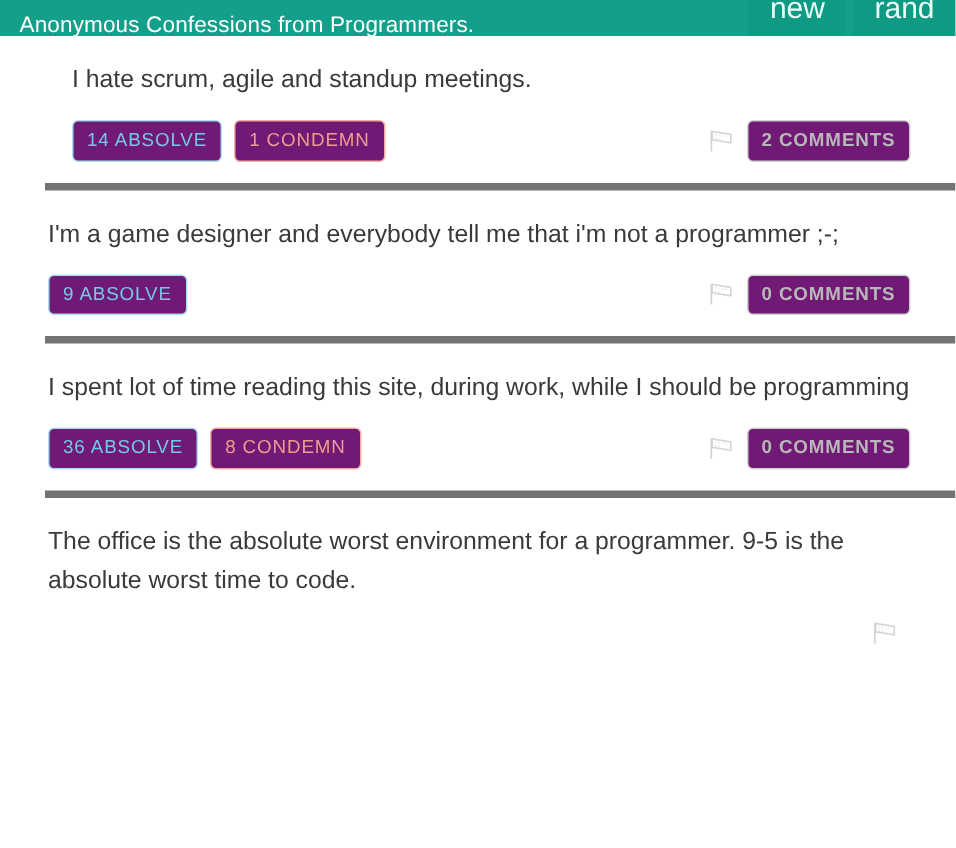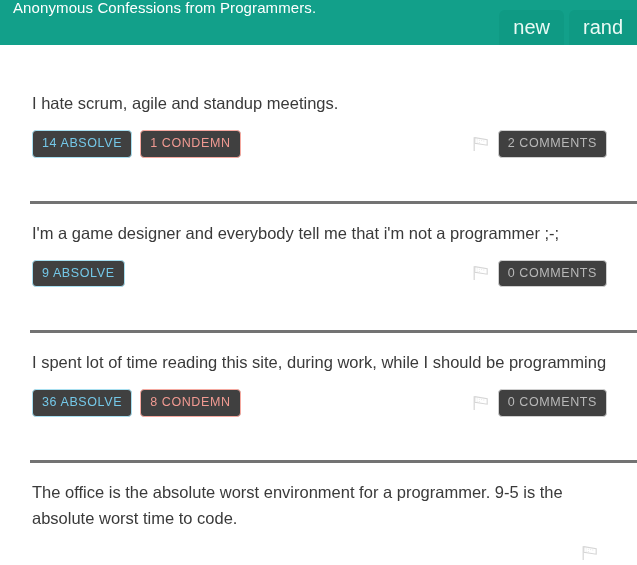--- a/index.html
+++ b/index.html
@@ -12,24 +12,24 @@
     height: 565px;
     overflow: hidden;
     background: #ffffff;
     font-family: "Liberation Sans", sans-serif;
     -webkit-font-smoothing: antialiased;
   }
 
   
   .header {
     position: relative;
-    height: 45px;
+    height: 24px;
     background: #12a08a;
     display: flex;
-    align-items: flex-start;
+    align-items: flex-end;
     padding-left: 13px;
     box-sizing: border-box;
     overflow: hidden;
   }
   .site-title {
     color: #ffffff;
     font-size: 15px;
     letter-spacing: .1px;
     white-space: nowrap;
     line-height: 1;
@@ -61,26 +61,25 @@
   .tab.last {
     margin-right: -6px;
     padding-right: 20px;
   }
 
   
   .feed {
     padding: 0 0 0 0;
   }
   .post {
-    padding: 16px 30px 14px 32px;
-    box-sizing: border-box;
-    margin-top: 29px;
+    padding: 16px 30px 14px 48px;
+    box-sizing: border-box;
   }
   .post + .post {
-    border-top: 3px solid #737373;
+    border-top: 5px solid #737373;
     margin-left: 30px;
     padding-left: 2px;
   }
   .post-text {
     font-size: 16.5px;
     line-height: 26px;
     color: #3a3a3a;
     margin: 0 0 6px 0;
     max-width: 575px;
   }
@@ -93,39 +92,40 @@
     display: flex;
     align-items: center;
   }
   .btn {
     display: inline-block;
     font-size: 12.5px;
     letter-spacing: .6px;
     line-height: 1;
     padding: 6px 9px 7px 9px;
     border-radius: 4px;
-    background: #404040;
+    background: #701a75;
     cursor: pointer;
     white-space: nowrap;
     box-sizing: border-box;
     text-align: center;
   }
   .btn-absolve {
     border: 1px solid #a8dff0;
     color: #74c8e8;
     margin-right: 8px;
   }
   .btn-condemn {
     border: 1px solid #f5a9a0;
     color: #f19a92;
   }
   .comments-area {
     margin-left: auto;
     display: flex;
     align-items: center;
+    font-weight: bold;
   }
   .flag-icon {
     width: 18px;
     height: 16px;
     margin-right: 8px;
     opacity: .35;
     flex: 0 0 auto;
   }
   .btn-comments {
     border: 1px solid #d0d0d0;

